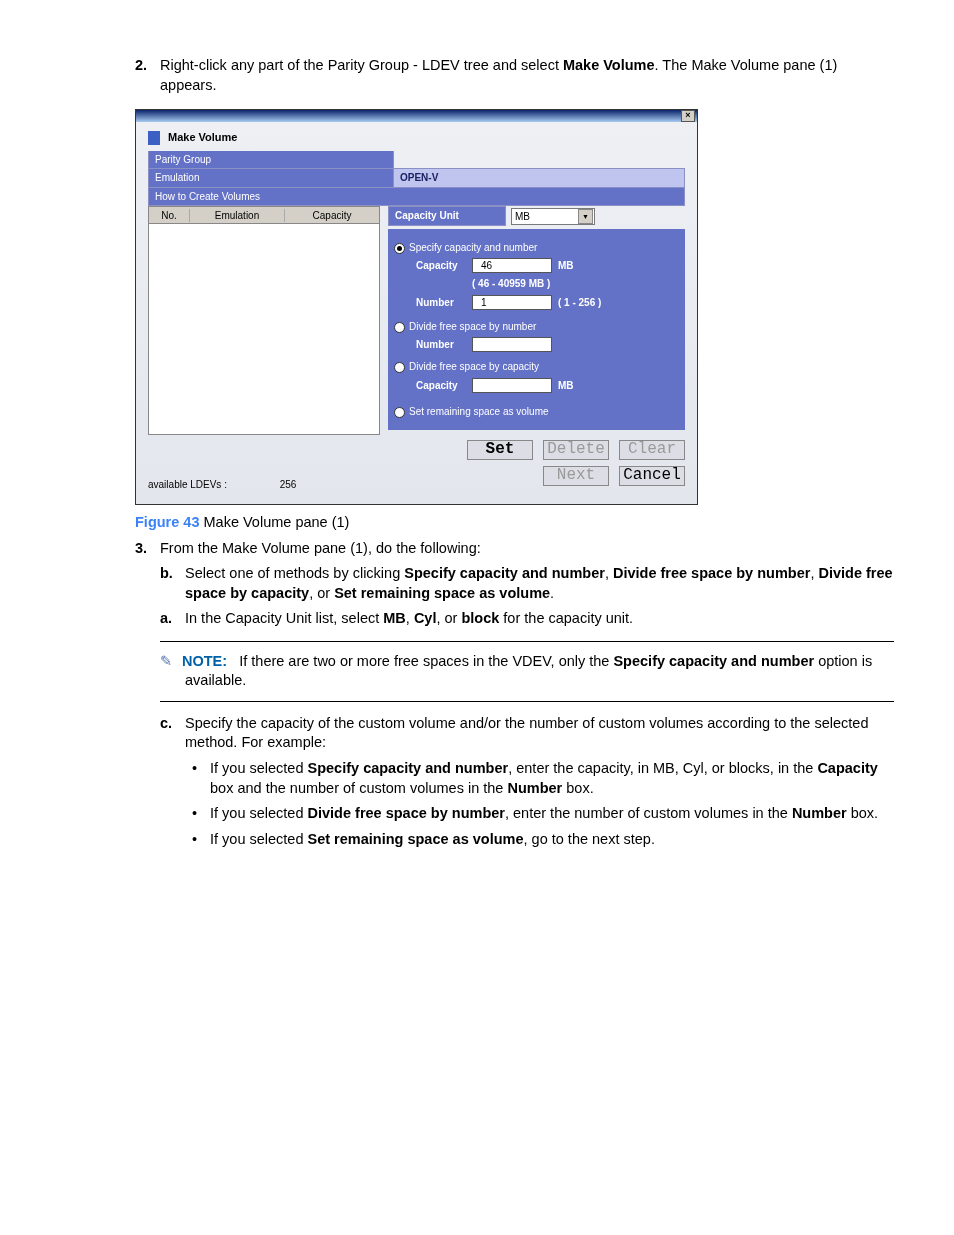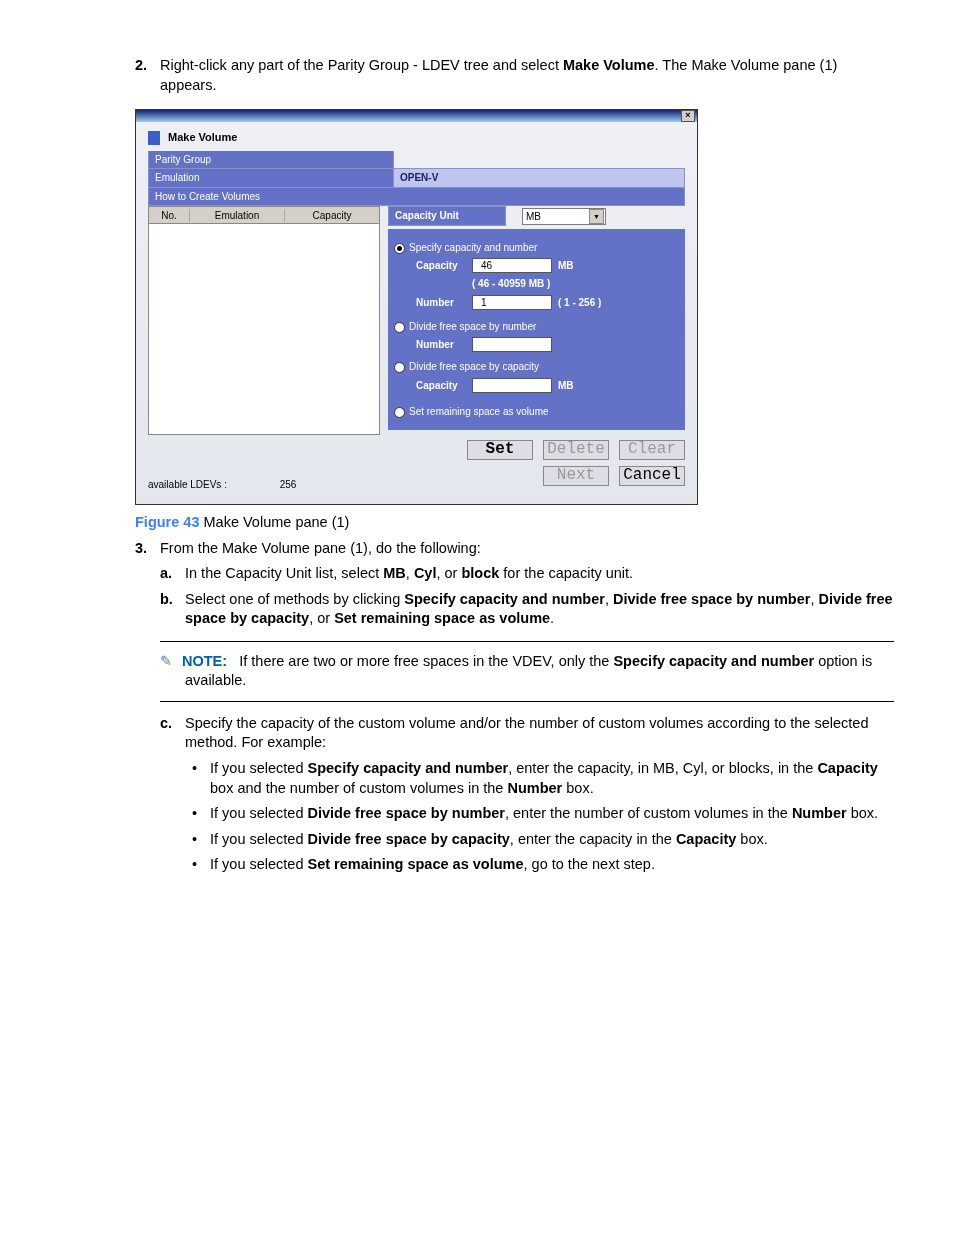--- a/index.html
+++ b/index.html
@@ -71,21 +71,21 @@
     width:232px; 
   }
   .tbl-header { display:flex; background:#d4d0c8; border:1px solid #888; height:16px; align-items:center; }
   .tbl-header div { flex:1; text-align:center; font-size:10px; border-right:1px solid #aaa;}
   .tbl-header div:last-child{border-right:none;}
   .tbl-body { background:#fff; border:1px solid #888; border-top:none; height:210px;}
   .avail { margin-top:12px; font-size:10px;}
   .avail .num { display:inline-block; margin-left:50px;margin-top:31px;}
 
   .right-panel { flex:1; }
-  .cap-unit-row { display:flex; align-items:center; gap:16px; }
+  .cap-unit-row { display:flex; align-items:center; gap:5px; }
   .cap-unit-label { background:#6371c6; color:#fff; font-weight:bold; padding:2px 6px; width:104px; font-size:10px; border:1px solid #8a8fc4;}
   .dd { background:#fff; border:1px solid #7a7a7a; width:76px; height:15px; position:relative; font-size:10px; padding:0 3px; line-height:15px;}
   .dd::after { content:"▼"; position:absolute; right:1px; top:0px; width:13px; height:13px; background:#d4d0c8; border:1px solid #888; font-size:7px; text-align:center; line-height:13px;}
 
   .form-box { background:#6371c6; color:#fff; padding:8px 6px 8px 6px; margin-top:3px; font-size:10px; }
   .radio-row { margin:4px 0; }
   .radio { display:inline-block; width:9px; height:9px; border-radius:50%; background:#fff; border:1px solid #333; vertical-align:middle; margin-right:4px; position:relative;}
   .radio.sel::after{ content:""; position:absolute; width:5px; height:5px; background:#000; border-radius:50%; top:2px; left:2px;}
   .fld-row { margin:4px 0 4px 22px; display:flex; align-items:center; gap:6px;}
   .fld-label { width:50px; font-weight:bold; }
@@ -204,41 +204,38 @@
 
   <p class="fig-caption">
     <span class="fig-label">Figure 43</span>&nbsp;<span>Make Volume pane (1)</span>
   </p>
 
   <p class="hang-2">
     <span class="marker">3.</span><span>From the Make Volume pane (1), do the following:</span>
   </p>
 
   <p class="hang-a">
+    <span class="marker">b.</span><span>Select one of methods by clicking </span><b>Specify capacity and number</b><span>, </span><b>Divide free space by number</b><span>, </span><b>Divide free space by capacity</b><span>, or </span><b>Set remaining space as volume</b><span>.</span>
+  </p>
+
+  <p class="hang-a">
     <span class="marker">a.</span><span>In the Capacity Unit list, select </span><b>MB</b><span>, </span><b>Cyl</b><span>, or </span><b>block</b><span> for the capacity unit.</span>
-  </p>
-
-  <p class="hang-a">
-    <span class="marker">b.</span><span>Select one of methods by clicking </span><b>Specify capacity and number</b><span>, </span><b>Divide free space by number</b><span>, </span><b>Divide free space by capacity</b><span>, or </span><b>Set remaining space as volume</b><span>.</span>
   </p>
 
   <div class="note-block">
     <span class="note-icon">✎</span><span class="note-label">NOTE:</span>&nbsp;&nbsp;&nbsp;<span>If there are two or more free spaces in the VDEV, only the </span><b>Specify capacity and number</b><span> option is available.</span>
   </div>
 
   <p class="hang-a">
     <span class="marker">c.</span><span>Specify the capacity of the custom volume and/or the number of custom volumes according to the selected method. For example:</span>
   </p>
 
   <p class="bullet-li">
     <span class="marker">•</span><span>If you selected </span><b>Specify capacity and number</b><span>, enter the capacity, in MB, Cyl, or blocks, in the </span><b>Capacity</b><span> box and the number of custom volumes in the </span><b>Number</b><span> box.</span>
   </p>
   <p class="bullet-li">
     <span class="marker">•</span><span>If you selected </span><b>Divide free space by number</b><span>, enter the number of custom volumes in the </span><b>Number</b><span> box.</span>
   </p>
   <p class="bullet-li">
-    <span class="marker">•</span><span>If you selected </span><b>Divide free space by capacity</b><span>, enter the capacity in the </span><b>Capacity</b><span> box.</span>
-  </p>
-  <p class="bullet-li">
     <span class="marker">•</span><span>If you selected </span><b>Set remaining space as volume</b><span>, go to the next step.</span>
   </p>
 
 </div>
 
 </body></html>

